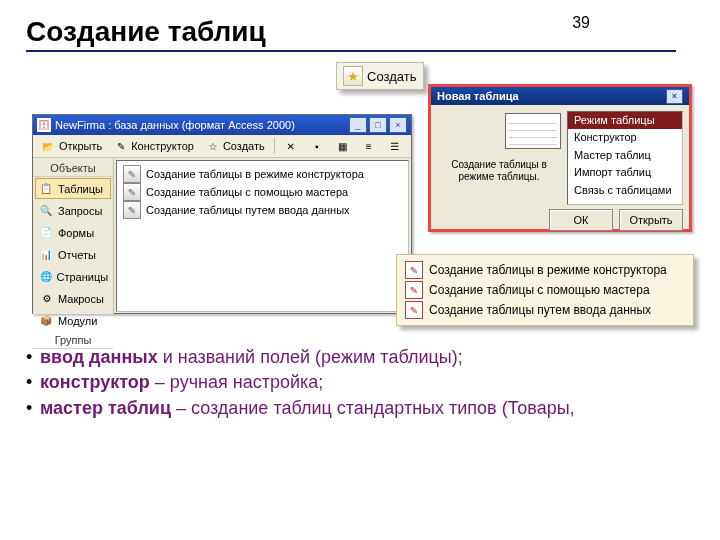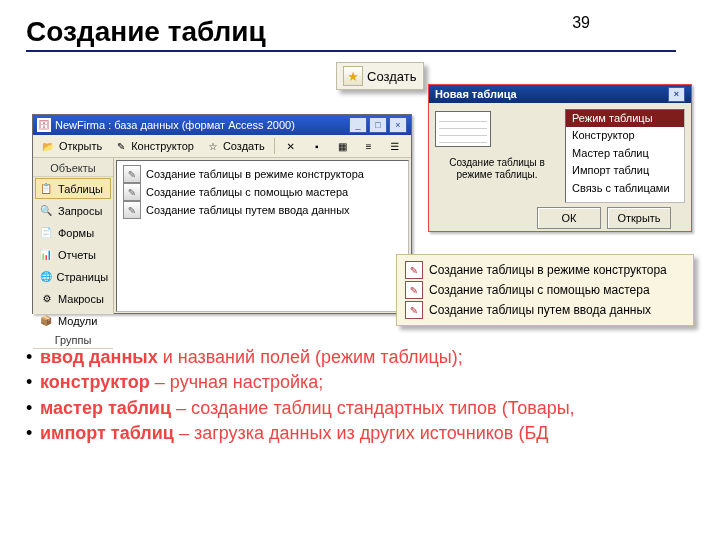--- a/index.html
+++ b/index.html
@@ -173,21 +173,21 @@
     font-size: 10px;
   }
   
   .nt-dialog {
     position: absolute;
     top: 84px;
     left: 428px;
     width: 264px;
     height: 148px;
     background: #ece9d8;
-    border: 1px solid #ef4444;
+    border: 3px solid #ef4444;
     box-shadow: 2px 2px 2px rgba(0,0,0,.25);
     font-size: 11px;
     box-sizing: border-box;
   }
   .nt-title {
     height: 18px;
     background: linear-gradient(#184aa6,#0d2f73);
     color: #fff;
     padding: 0 6px;
     display: flex; align-items: center;
@@ -201,21 +201,21 @@
     font-size: 9px;
     color: #2a4aa0;
     display: flex; align-items: center; justify-content: center;
   }
   .nt-body {
     display: flex; height: 100px;
   }
   .nt-left {
     width: 124px;
     padding: 8px 6px 0 6px;
-    display: flex; flex-direction: column; align-items: flex-start;
+    display: flex; flex-direction: column; align-items: flex-end;
     text-align: center;
   }
   .nt-preview {
     width: 54px; height: 34px;
     background: #fff; border: 1px solid #6a6a6a;
     position: relative;
   }
   .nt-preview::before {
     content: "";
     position: absolute; inset: 3px;
@@ -234,21 +234,21 @@
   .nt-opt {
     padding: 1px 6px;
     line-height: 1.4;
   }
   .nt-opt.sel {
     background: #7f1d1d;
     color: #fff;
   }
   .nt-buttons {
     display: flex; justify-content: flex-end; gap: 6px;
-    padding: 4px 20px 0 0;
+    padding: 4px 6px 0 0;
   }
   .dlg-btn {
     width: 62px; height: 20px;
     background: #ece9d8;
     border: 1px solid #888;
     font-size: 11px;
     display: flex; align-items: center; justify-content: center;
     box-shadow: 1px 1px 0 #fff inset;
   }
   
@@ -276,21 +276,21 @@
     color:#b03040; font-size:10px;
   }
   
   .bullets {
     position: absolute;
     top: 346px;
     left: 26px;
     right: 40px;
     font-size: 18px;
     line-height: 1.3;
-    color: #ef4444;
+    color: #701a75;
   }
   .b-line { margin-bottom: 2px; position: relative; padding-left: 14px;}
   .b-line::before {
     content: "•";
     position: absolute;
     left: 0; top: 0;
     color: #000;
   }
   .b-cont { padding-left: 14px; margin-bottom: 2px;}
   .bold { font-weight: bold; }
@@ -440,16 +440,13 @@
 <div class="bullets">
   <div class="b-line">
     <span class="bold">ввод данных</span><span> и названий полей (режим таблицы);</span>
   </div>
   <div class="b-line">
     <span class="bold">конструктор</span><span> – ручная настройка;</span>
   </div>
   <div class="b-line">
     <span class="bold">мастер таблиц</span><span> – создание таблиц стандартных типов (Товары,</span>
   </div>
-  <div class="b-line">
-    <span class="bold">импорт таблиц</span><span> – загрузка данных из других источников (БД</span>
-  </div>
 </div>
 
 </body></html>

